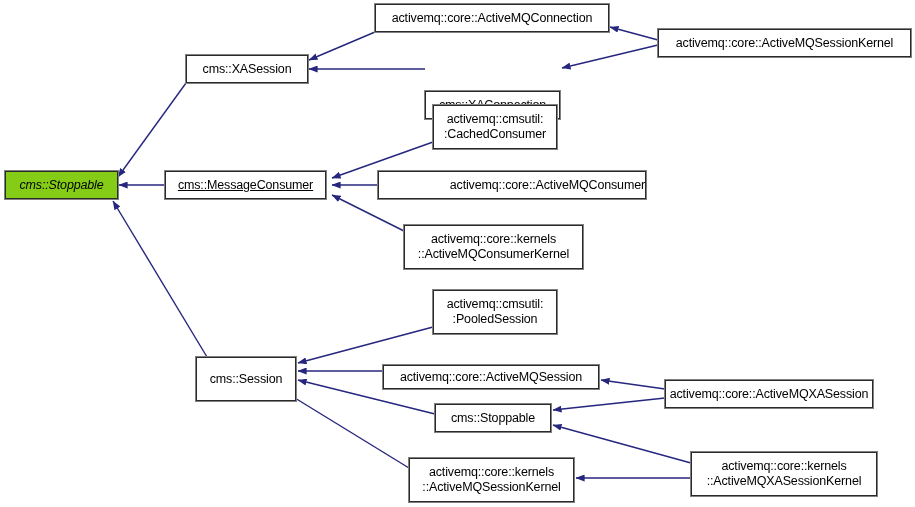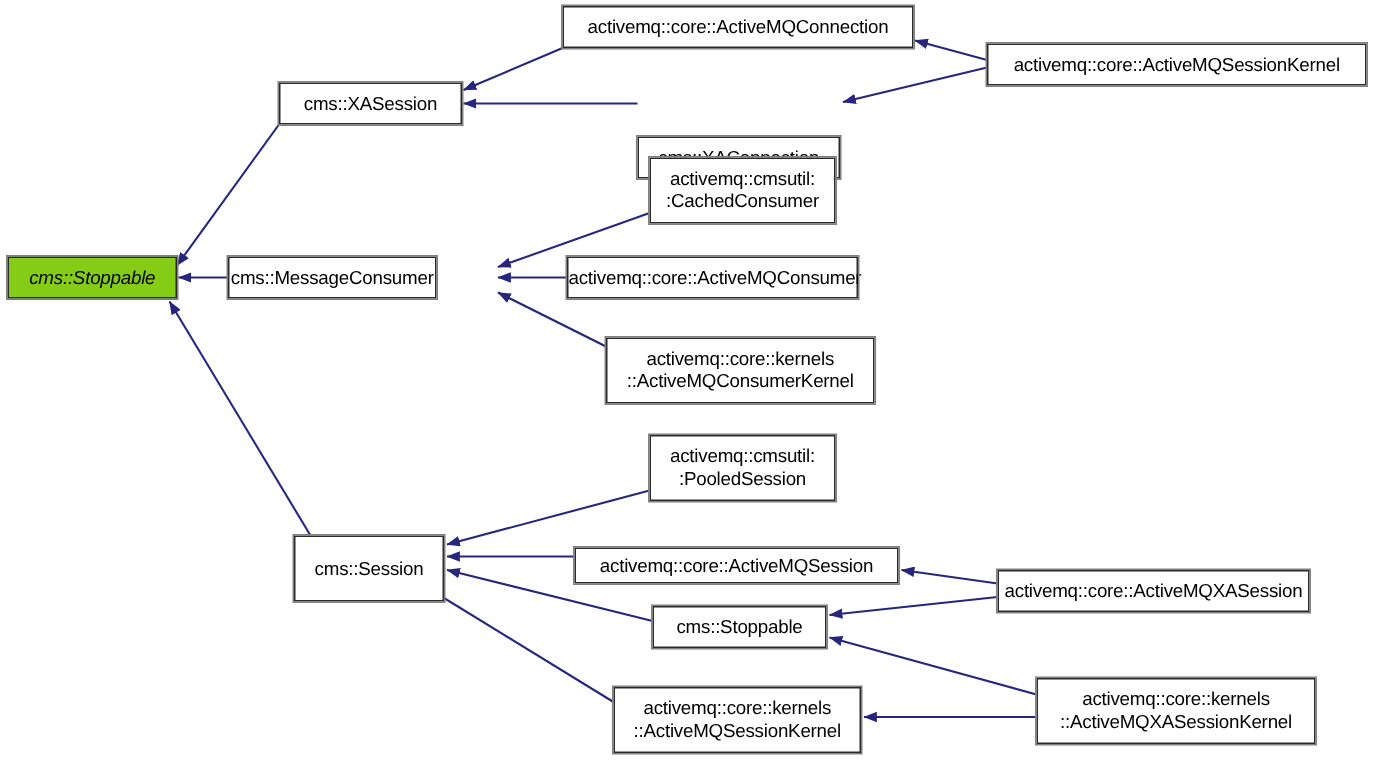--- a/index.html
+++ b/index.html
@@ -83,24 +83,24 @@
         <line x1="691" y1="463" x2="553" y2="425" stroke="#26267f" stroke-width="1.4" marker-end="url(#arrowhead)"></line>
         <line x1="691" y1="478" x2="576" y2="478" stroke="#26267f" stroke-width="1.4" marker-end="url(#arrowhead)"></line>
       </g>
   </svg>
   <div id="nodes-group">
       <div class="node root" style="left: 5px; top: 171px; width: 113px; height: 28px;"><span class="label">cms::Stoppable</span></div>
       <div class="node" style="left: 186px; top: 55px; width: 122px; height: 28px;"><span class="label">cms::XASession</span></div>
       <div class="node" style="left: 375px; top: 4px; width: 234px; height: 28px;"><span class="label">activemq::core::ActiveMQConnection</span></div>
       <div class="node" style="left: 425px; top: 55px; width: 135px; height: 28px; margin-top: 36px;"><span class="label">cms::XAConnection</span></div>
       <div class="node" style="left: 658px; top: 29px; width: 253px; height: 28px;"><span class="label">activemq::core::ActiveMQSessionKernel</span></div>
-      <div class="node" style="left: 152px; top: 171px; width: 139px; height: 28px;"><span class="label">cms::MessageConsumer</span></div>
+      <div class="node" style="left: 165px; top: 171px; width: 161px; height: 28px; text-decoration: underline;"><span class="label">cms::MessageConsumer</span></div>
       <div class="node" style="left: 433px; top: 105px; width: 124px; height: 44px;"><span class="label">activemq::cmsutil:
 :CachedConsumer</span></div>
-      <div class="node" style="left: 378px; top: 171px; width: 194px; height: 28px; text-align: right;"><span class="label">activemq::core::ActiveMQConsumer</span></div>
+      <div class="node" style="left: 378px; top: 171px; width: 268px; height: 28px; text-align: right;"><span class="label">activemq::core::ActiveMQConsumer</span></div>
       <div class="node" style="left: 404px; top: 225px; width: 179px; height: 44px;"><span class="label">activemq::core::kernels
 ::ActiveMQConsumerKernel</span></div>
       <div class="node" style="left: 196px; top: 357px; width: 100px; height: 44px;"><span class="label">cms::Session</span></div>
       <div class="node" style="left: 433px; top: 290px; width: 124px; height: 44px;"><span class="label">activemq::cmsutil:
 :PooledSession</span></div>
       <div class="node" style="left: 383px; top: 365px; width: 216px; height: 24px; justify-content: center;"><span class="label">activemq::core::ActiveMQSession</span></div>
       <div class="node" style="left: 435px; top: 404px; width: 116px; height: 28px;"><span class="label">cms::Stoppable</span></div>
       <div class="node" style="left: 665px; top: 380px; width: 208px; height: 28px;"><span class="label">activemq::core::ActiveMQXASession</span></div>
       <div class="node" style="left: 409px; top: 458px; width: 165px; height: 44px;"><span class="label">activemq::core::kernels
 ::ActiveMQSessionKernel</span></div>

